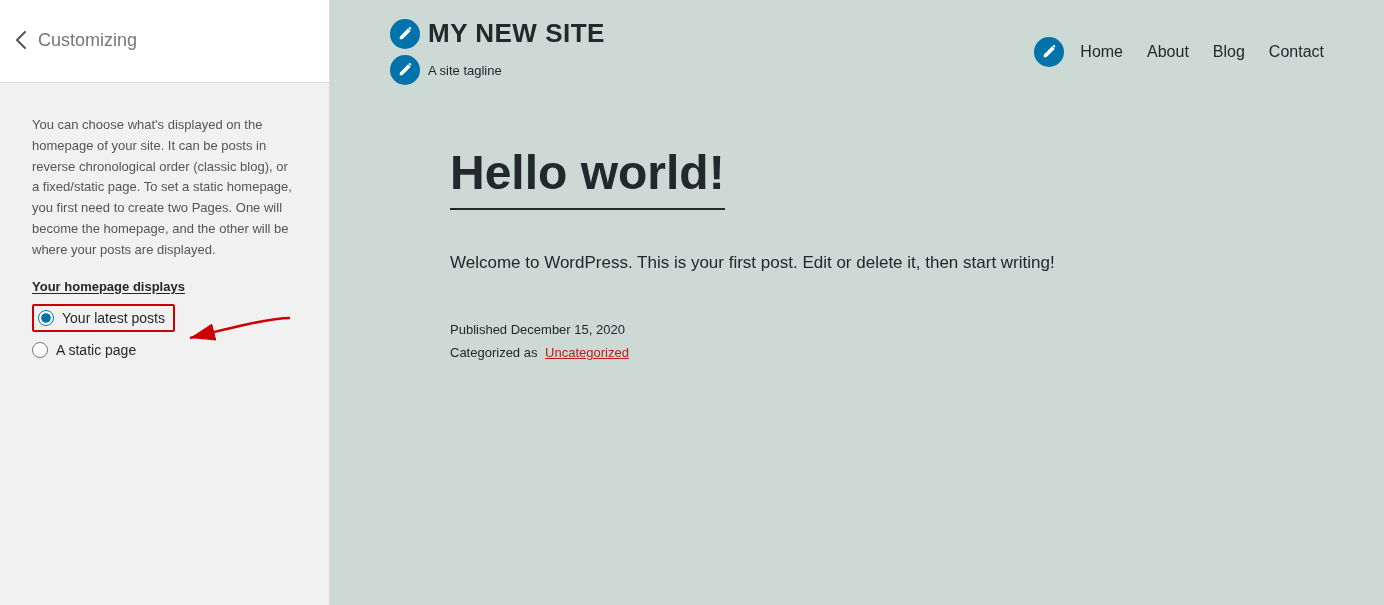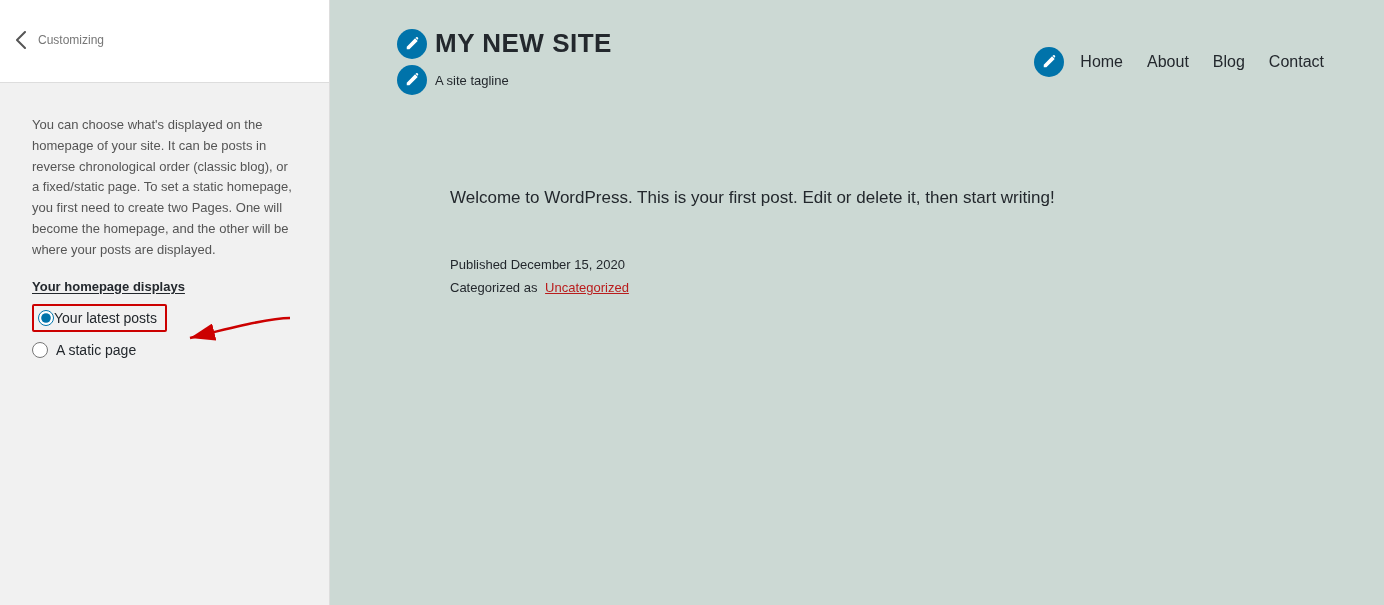--- a/index.html
+++ b/index.html
@@ -32,21 +32,21 @@
       cursor: pointer;
       line-height: 1;
     }
 
     .panel-title-group {
       display: flex;
       flex-direction: column;
     }
 
     .panel-subtitle {
-      font-size: 12px;
+      font-size: 18px;
       color: #777;
       margin-bottom: 2px;
     }
 
     .panel-title {
       font-size: 20px;
       color: #23282d;
       font-weight: 400;
     }
 
@@ -91,39 +91,38 @@
       height: 16px;
       accent-color: #0073aa;
       cursor: pointer;
     }
 
     .radio-box-highlight {
       border: 2px solid #cc0000;
       padding: 4px 8px 4px 4px;
       display: inline-flex;
       align-items: center;
-      gap: 0;
+      gap: 8px;
       border-radius: 2px;
     }
 
     
     .right-panel {
       flex: 1;
       background: #ccd9d4;
       display: flex;
       flex-direction: column;
     }
 
     .site-header {
       display: flex;
       align-items: center;
       justify-content: space-between;
-      padding: 28px 60px 10px 60px;
+      padding: 18px 60px 10px 60px;
       background: #ccd9d4;
-      margin-left: 7px;
     }
 
     .site-branding {
       display: flex;
       flex-direction: column;
       gap: 6px;
     }
 
     .site-title-row {
       display: flex;
@@ -309,20 +308,21 @@
       <div class="nav-links">
         <a class="nav-link">Home</a>
         <a class="nav-link">About</a>
         <a class="nav-link">Blog</a>
         <a class="nav-link">Contact</a>
       </div>
     </div>
   </div>
 
   <div class="site-content">
+    <div class="post-title">Hello world!</div>
     <p class="post-excerpt">Welcome to WordPress. This is your first post. Edit or delete it, then start writing!</p>
     <div class="post-meta">
       <div>Published December 15, 2020</div>
       <div>
         <span>Categorized as</span>
         <a style="margin-left:4px;">Uncategorized</a>
       </div>
     </div>
   </div>
 </div>

